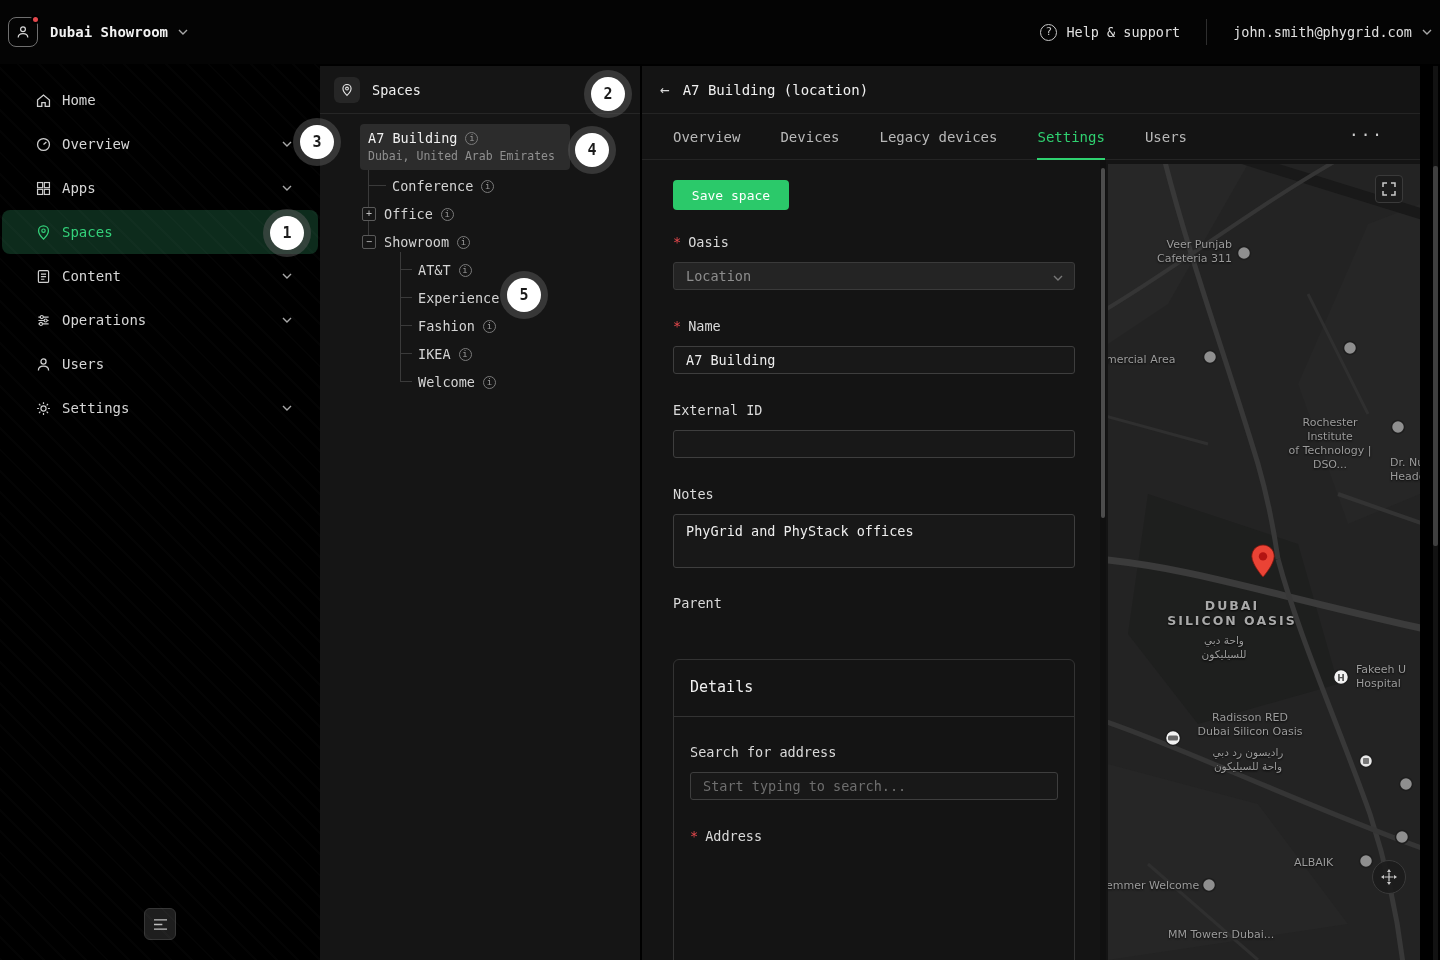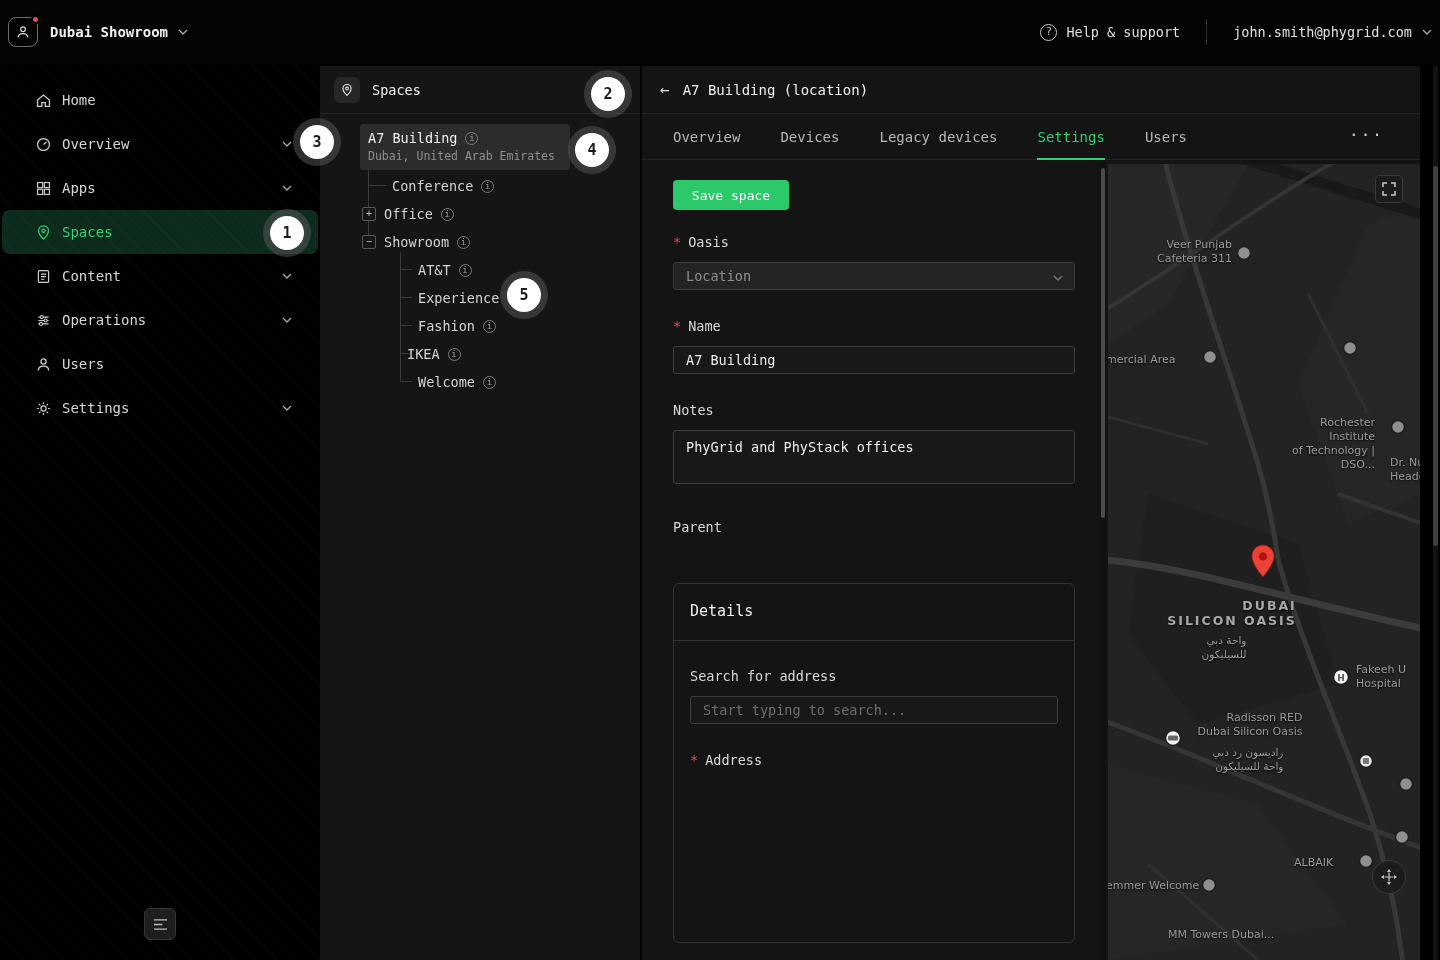--- a/index.html
+++ b/index.html
@@ -63,21 +63,21 @@
   .tabs{position:relative;height:46px;display:flex;align-items:center;gap:40px;padding-left:31px;border-bottom:1px solid #242424}
   .tab{font-size:14px;color:#b8b8b8;height:46px;line-height:46px;cursor:pointer}
   .tab.active{color:#2fd170;box-shadow:inset 0 -2px 0 #2fd170}
   .more-btn{position:absolute;right:36px;top:0;height:46px;line-height:42px;font-size:16px;letter-spacing:2px;color:#cfcfcf;cursor:pointer}
 
   .form-col{position:absolute;left:0;top:94px;width:458px;bottom:0;overflow:hidden;padding:0 25px 0 31px}
   .h1{margin-top:26px;font-size:28px;letter-spacing:1px;color:#fafafa;font-weight:500;height:28px;line-height:28px}
   .save-btn{margin-top:20px;width:116px;height:30px;background:#2bc96a;border:none;border-radius:4px;color:#fff;font-family:inherit;font-size:13px;cursor:pointer;display:block}
   .field{margin-top:29px}
   .field.first{margin-top:25px}
-  .field.tight{margin-top:36px}
+  .field.tight{margin-top:28px}
   .fld-label{display:flex;gap:7px;font-size:13.5px;color:#dadada;height:14px;line-height:14px;margin-bottom:13px;align-items:baseline}
   .req{color:#e5484d}
   .ctrl{width:402px;height:17px;background:#181818;border:1px solid #3e3e3e;border-radius:3px;color:#ededed;font-size:13.5px;font-family:inherit;padding:13px 12px;display:flex;align-items:center;position:relative}
   .ctrl.disabled{background:#242424;color:#8e8e8e;border-color:#3a3a3a}
   .ctrl .chev{position:absolute;right:11px;top:12px}
   input.ctrl{display:block}
   input.ctrl::placeholder,textarea.ctrl::placeholder{color:#6e6e6e}
   textarea.ctrl{height:54px;padding:7px 12px;resize:none;line-height:18px}
   .card{margin-top:49px;width:402px;border:1px solid #333;border-radius:6px;min-height:360px}
   .card-header{padding:18px 16px 20px;font-size:15px;color:#f0f0f0;border-bottom:1px solid #333}
@@ -87,21 +87,21 @@
 
   .v-scroll{position:absolute;left:458px;top:94px;bottom:0;width:6px;background:#101010}
   .v-thumb{position:absolute;left:1px;top:8px;width:4px;height:350px;background:#4c4c4c;border-radius:2px;cursor:pointer}
   .page-scroll{position:absolute;right:2px;top:66px;bottom:0;width:5px;background:#121212}
   .page-thumb{position:absolute;left:0;top:100px;width:5px;height:380px;background:#3f3f3f;border-radius:2px;cursor:pointer}
 
   
   .map{position:absolute;left:466px;top:98px;right:0;bottom:0;background:#232323;overflow:hidden;cursor:grab}
   .map svg.base{position:absolute;inset:0}
   .map-label{position:absolute;font-family:"DejaVu Sans",sans-serif;font-size:11px;color:#9b9b9b;white-space:pre-line;line-height:14px;text-shadow:0 1px 2px rgba(0,0,0,0.9)}
-  .map-label.center{text-align:right;transform:translateX(-50%)}
+  .map-label.center{text-align:center;transform:translateX(-50%)}
   .map-label.right{text-align:right}
   .map-label.big{font-size:12.5px;letter-spacing:2px;color:#a9a9a9;font-weight:700;line-height:15px}
   .map-label.ar{direction:rtl;font-size:10.5px}
   .map-btn{position:absolute;display:flex;align-items:center;justify-content:center;background:rgba(28,28,28,0.92);color:#c9c9c9;cursor:pointer}
   .fullscreen-btn{right:17px;top:11px;width:28px;height:28px;border-radius:4px;border:1px solid #3a3a3a}
   .pan-btn{right:14px;bottom:66px;width:34px;height:34px;border-radius:50%;border:1px solid #3a3a3a}
 
   
   .badge{position:absolute;width:34px;height:34px;border-radius:50%;background:#fff;color:#1b1b1b;font-size:15px;font-weight:700;display:flex;align-items:center;justify-content:center;box-shadow:0 0 0 7px rgba(90,90,90,0.5);z-index:50}
 </style>
@@ -284,21 +284,21 @@
         <span class="info-i">i</span>
       </div>
       <div class="trow" style="left:98px;top:174px">
         <span>Experience</span>
         <span class="info-i">i</span>
       </div>
       <div class="trow" style="left:98px;top:202px">
         <span>Fashion</span>
         <span class="info-i">i</span>
       </div>
-      <div class="trow" style="left:87px;top:230px">
+      <div class="trow" style="left:98px;top:230px">
         <span>IKEA</span>
         <span class="info-i">i</span>
       </div>
       <div class="trow" style="left:98px;top:258px">
         <span>Welcome</span>
         <span class="info-i">i</span>
       </div>
     </div>
   </section>
 
@@ -333,20 +333,26 @@
       </div>
 
       <div class="field">
         <div class="fld-label">
             <span class="req">*</span>
             <span>Name</span>
           </div>
         <input class="ctrl" value="A7 Building" style="">
       </div>
 
+      <div class="field">
+        <div class="fld-label">
+            <span>External ID</span>
+          </div>
+        <input class="ctrl" value="" style="">
+      </div>
 
       <div class="field">
         <div class="fld-label">
             <span>Notes</span>
           </div>
         <textarea class="ctrl" style="">PhyGrid and PhyStack offices</textarea>
       </div>
 
       <div class="field tight">
         <div class="fld-label">

